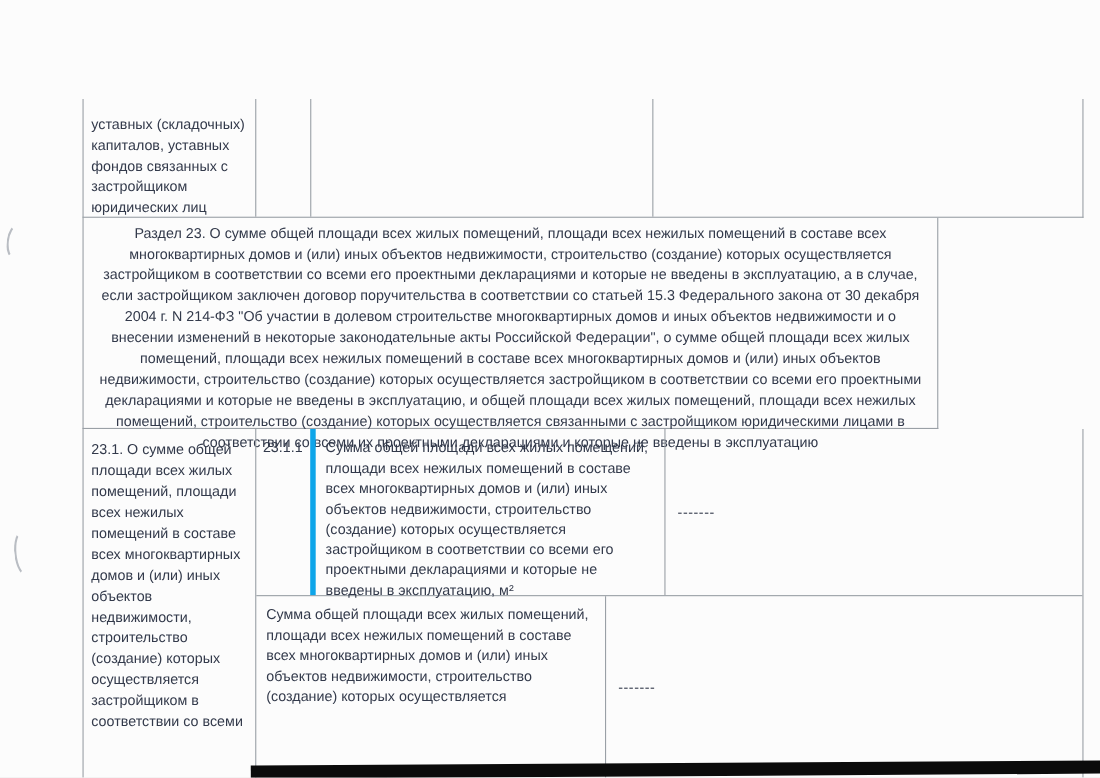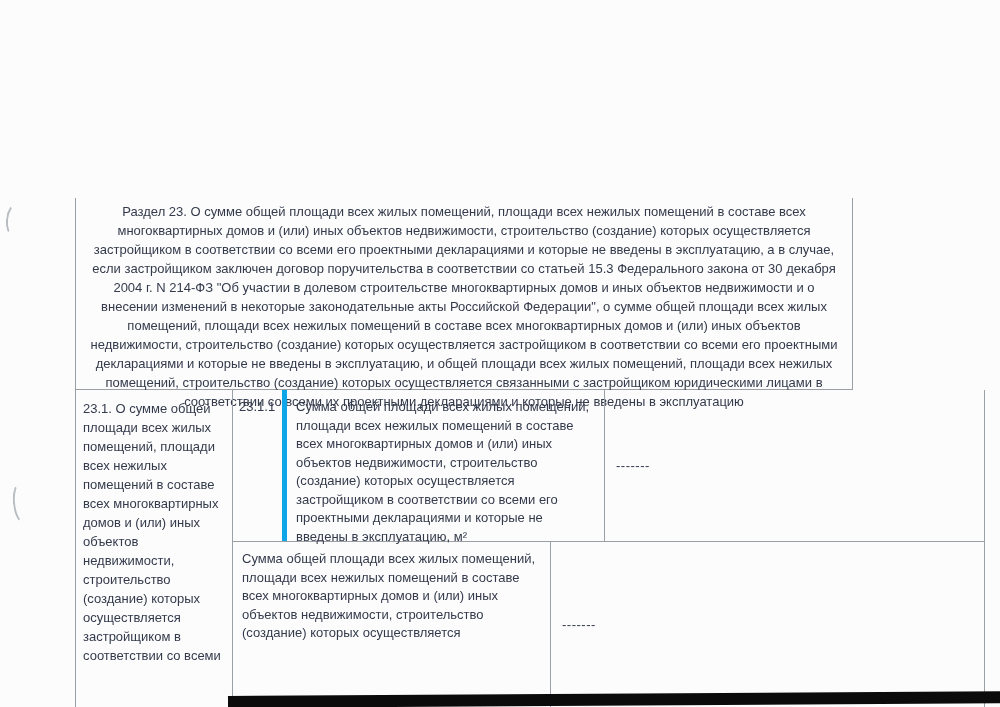--- a/index.html
+++ b/index.html
@@ -86,20 +86,26 @@
   }
 </style>
 </head>
 <body>
 
 <div class="page">
 
   <div class="punch-arc arc1"></div>
   <div class="punch-arc arc2"></div>
 
+  <div class="row-cont">
+    <div class="c1">уставных (складочных) капиталов, уставных фондов связанных с застройщиком юридических лиц</div>
+    <div class="c2"></div>
+    <div class="c3"></div>
+    <div class="c4"></div>
+  </div>
 
   <div class="sec-header">Раздел 23. О сумме общей площади всех жилых помещений, площади всех нежилых помещений в составе всех многоквартирных домов и (или) иных объектов недвижимости, строительство (создание) которых осуществляется застройщиком в соответствии со всеми его проектными декларациями и которые не введены в эксплуатацию, а в случае, если застройщиком заключен договор поручительства в соответствии со статьей 15.3 Федерального закона от 30 декабря 2004 г. N 214-ФЗ "Об участии в долевом строительстве многоквартирных домов и иных объектов недвижимости и о внесении изменений в некоторые законодательные акты Российской Федерации", о сумме общей площади всех жилых помещений, площади всех нежилых помещений в составе всех многоквартирных домов и (или) иных объектов недвижимости, строительство (создание) которых осуществляется застройщиком в соответствии со всеми его проектными декларациями и которые не введены в эксплуатацию, и общей площади всех жилых помещений, площади всех нежилых помещений, строительство (создание) которых осуществляется связанными с застройщиком юридическими лицами в соответствии со всеми их проектными декларациями и которые не введены в эксплуатацию</div>
 
   <div class="row-main">
     <div class="label-cell">23.1. О сумме общей площади всех жилых помещений, площади всех нежилых помещений в составе всех многоквартирных домов и (или) иных объектов недвижимости, строительство (создание) которых осуществляется застройщиком в соответствии со всеми</div>
     <div class="subs">
 
       <div class="subrow a">
         <div class="num-cell">23.1.1</div>
         <div class="desc-cell">Сумма общей площади всех жилых помещений, площади всех нежилых помещений в составе всех многоквартирных домов и (или) иных объектов недвижимости, строительство (создание) которых осуществляется застройщиком в соответствии со всеми его проектными декларациями и которые не введены в эксплуатацию, м²</div>

